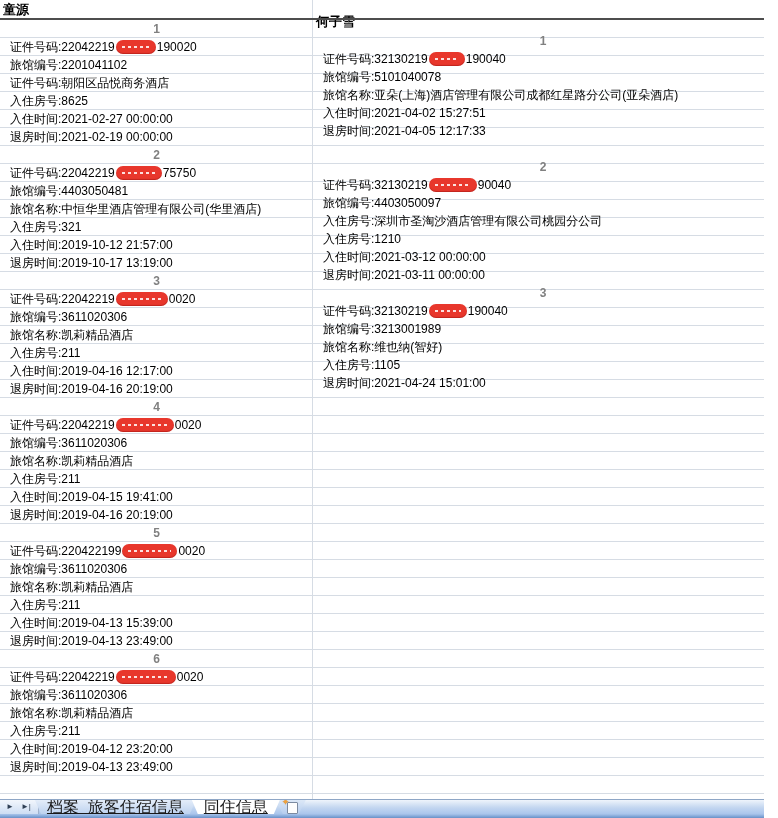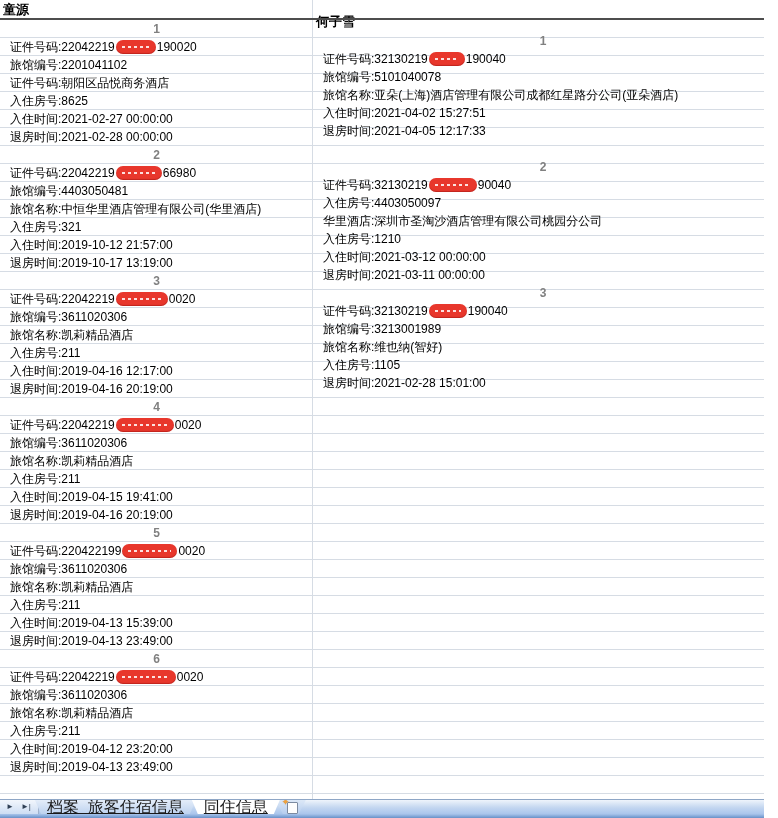--- a/index.html
+++ b/index.html
@@ -86,27 +86,27 @@
 
   <div class="block">
     <div class="row num-row">1</div>
     <div class="row id-row">
       <span>证件号码:22042219</span><span class="pill" style="width:40px"></span><span>190020</span>
     </div>
   <div class="row">旅馆编号:2201041102</div>
         <div class="row">证件号码:朝阳区品悦商务酒店</div>
         <div class="row">入住房号:8625</div>
         <div class="row">入住时间:2021-02-27 00:00:00</div>
-        <div class="row">退房时间:2021-02-28 00:00:00</div>
+        <div class="row">退房时间:2021-02-19 00:00:00</div>
       </div>
 
   <div class="block">
     <div class="row num-row">2</div>
     <div class="row id-row">
-      <span>证件号码:22042219</span><span class="pill" style="width:46px"></span><span>66980</span>
+      <span>证件号码:22042219</span><span class="pill" style="width:46px"></span><span>75750</span>
     </div>
   <div class="row">旅馆编号:4403050481</div>
         <div class="row">旅馆名称:中恒华里酒店管理有限公司(华里酒店)</div>
         <div class="row">入住房号:321</div>
         <div class="row">入住时间:2019-10-12 21:57:00</div>
         <div class="row">退房时间:2019-10-17 13:19:00</div>
       </div>
 
   <div class="block">
     <div class="row num-row">3</div>
@@ -169,36 +169,36 @@
         <div class="row">旅馆名称:亚朵(上海)酒店管理有限公司成都红星路分公司(亚朵酒店)</div>
         <div class="row">入住时间:2021-04-02 15:27:51</div>
         <div class="row">退房时间:2021-04-05 12:17:33</div>
       </div>
 
   <div class="block">
     <div class="row num-row">2</div>
     <div class="row id-row">
       <span>证件号码:32130219</span><span class="pill" style="width:48px"></span><span>90040</span>
     </div>
-  <div class="row">入住房号:4403050097</div>
-        <div class="row">华里酒店:深圳市圣淘沙酒店管理有限公司桃园分公司</div>
+  <div class="row">旅馆编号:4403050097</div>
+        <div class="row">入住房号:深圳市圣淘沙酒店管理有限公司桃园分公司</div>
         <div class="row">入住房号:1210</div>
         <div class="row">入住时间:2021-03-12 00:00:00</div>
         <div class="row">退房时间:2021-03-11 00:00:00</div>
       </div>
 
   <div class="block">
     <div class="row num-row">3</div>
     <div class="row id-row">
       <span>证件号码:32130219</span><span class="pill" style="width:38px"></span><span>190040</span>
     </div>
   <div class="row">旅馆编号:3213001989</div>
         <div class="row">旅馆名称:维也纳(智好)</div>
         <div class="row">入住房号:1105</div>
-        <div class="row">退房时间:2021-02-28 15:01:00</div>
+        <div class="row">退房时间:2021-04-24 15:01:00</div>
       </div>
 </div>
 
   <div class="tabbar">
     <div class="tab-nav">
       <span class="nav-btn">►</span>
       <span class="nav-btn">►|</span>
     </div>
     <div class="tab tab-inactive">档案_旅客住宿信息</div>
     <div class="tab tab-active">同住信息</div>

